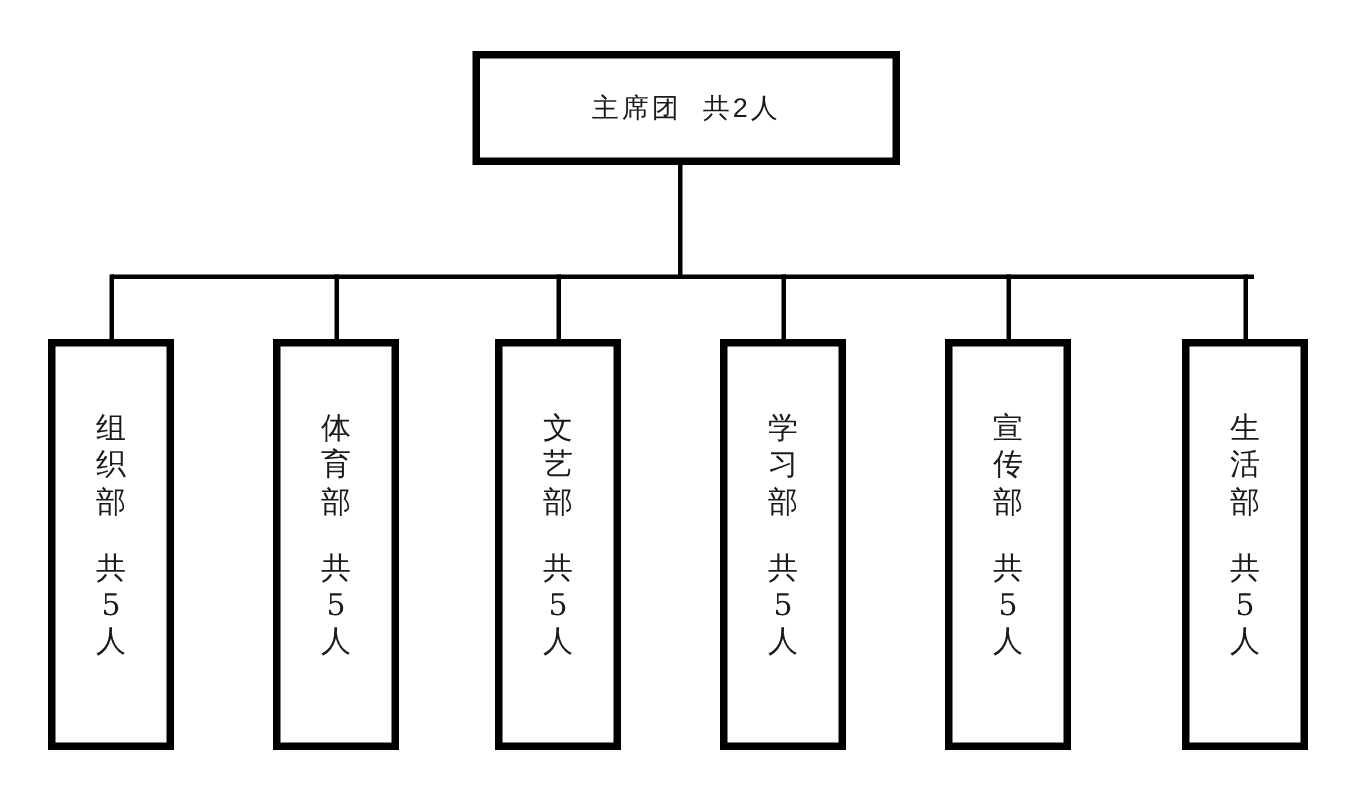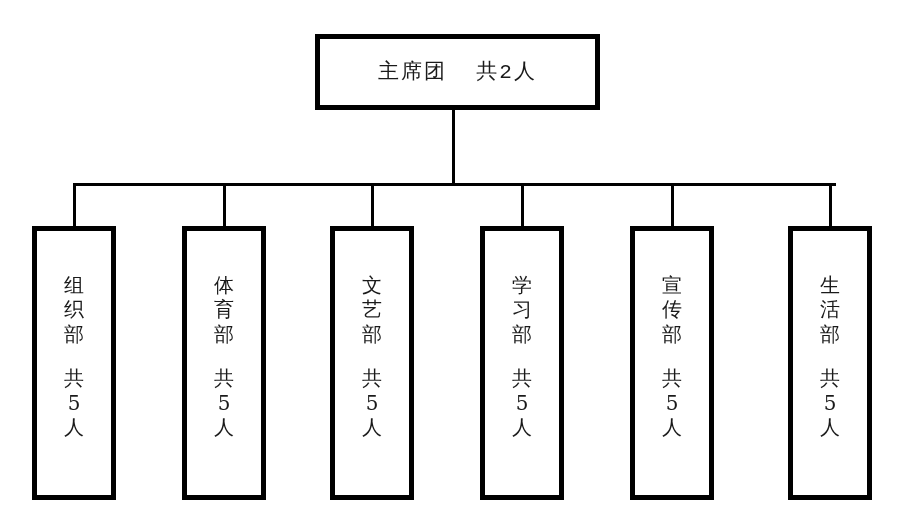--- a/index.html
+++ b/index.html
@@ -33,22 +33,22 @@
     left: 315px;
     top: 34px;
     width: 285px;
     height: 76px;
     display: flex;
     align-items: center;
     justify-content: center;
   }
 
   .root-label {
-    font-family: Liberation Mono, monospace;
-    font-size: 21px;
+    font-family: Liberation Sans, sans-serif;
+    font-size: 18px;
     line-height: 1;
     letter-spacing: 2px;
     white-space: pre;
     color: #1a1a1a;
   }
 
   .dept-box {
     top: 226px;
     height: 274px;
     width: 84px;

